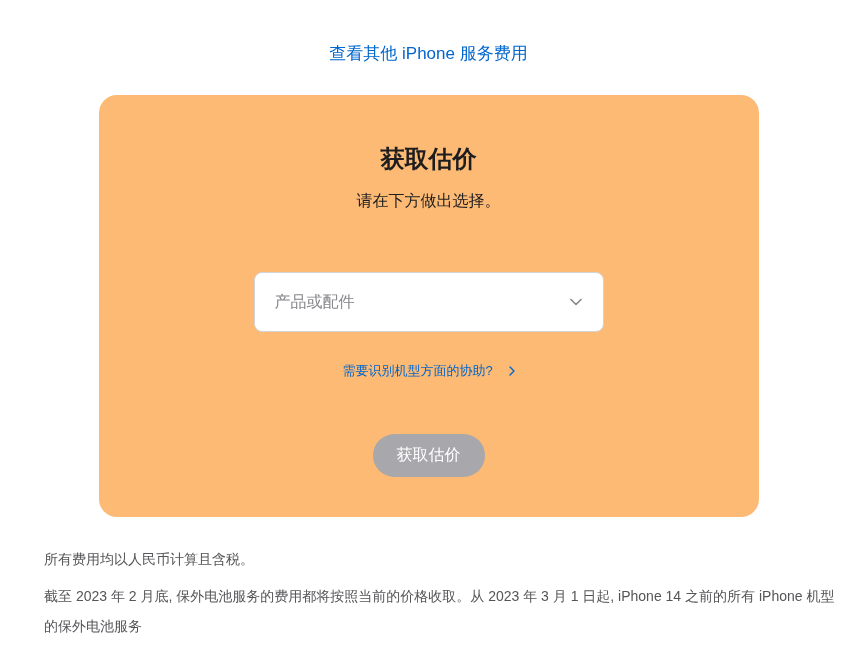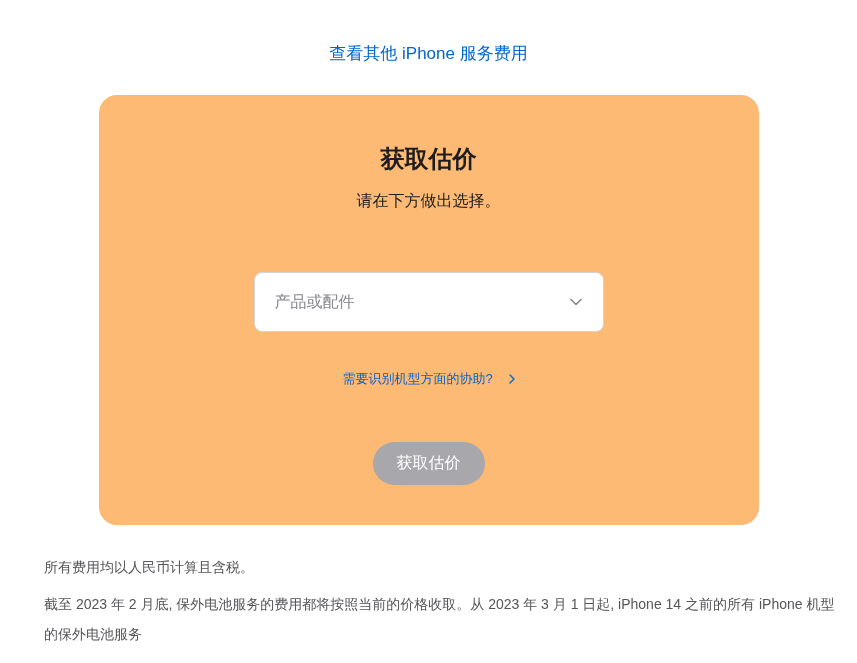--- a/index.html
+++ b/index.html
@@ -79,21 +79,21 @@
     .chevron svg {
       width: 12px;
       height: 8px;
     }
     .help-link {
       display: inline-flex;
       align-items: center;
       color: #0066cc;
       text-decoration: none;
       font-size: 13px;
-      margin-top: 16px;
+      margin-top: 8px;
       margin-bottom: 54px;
       gap: 16px;
     }
     .help-link .chevron-right {
       display: inline-flex;
       align-items: center;
     }
     .help-link .chevron-right svg {
       width: 6px;
       height: 10px;

